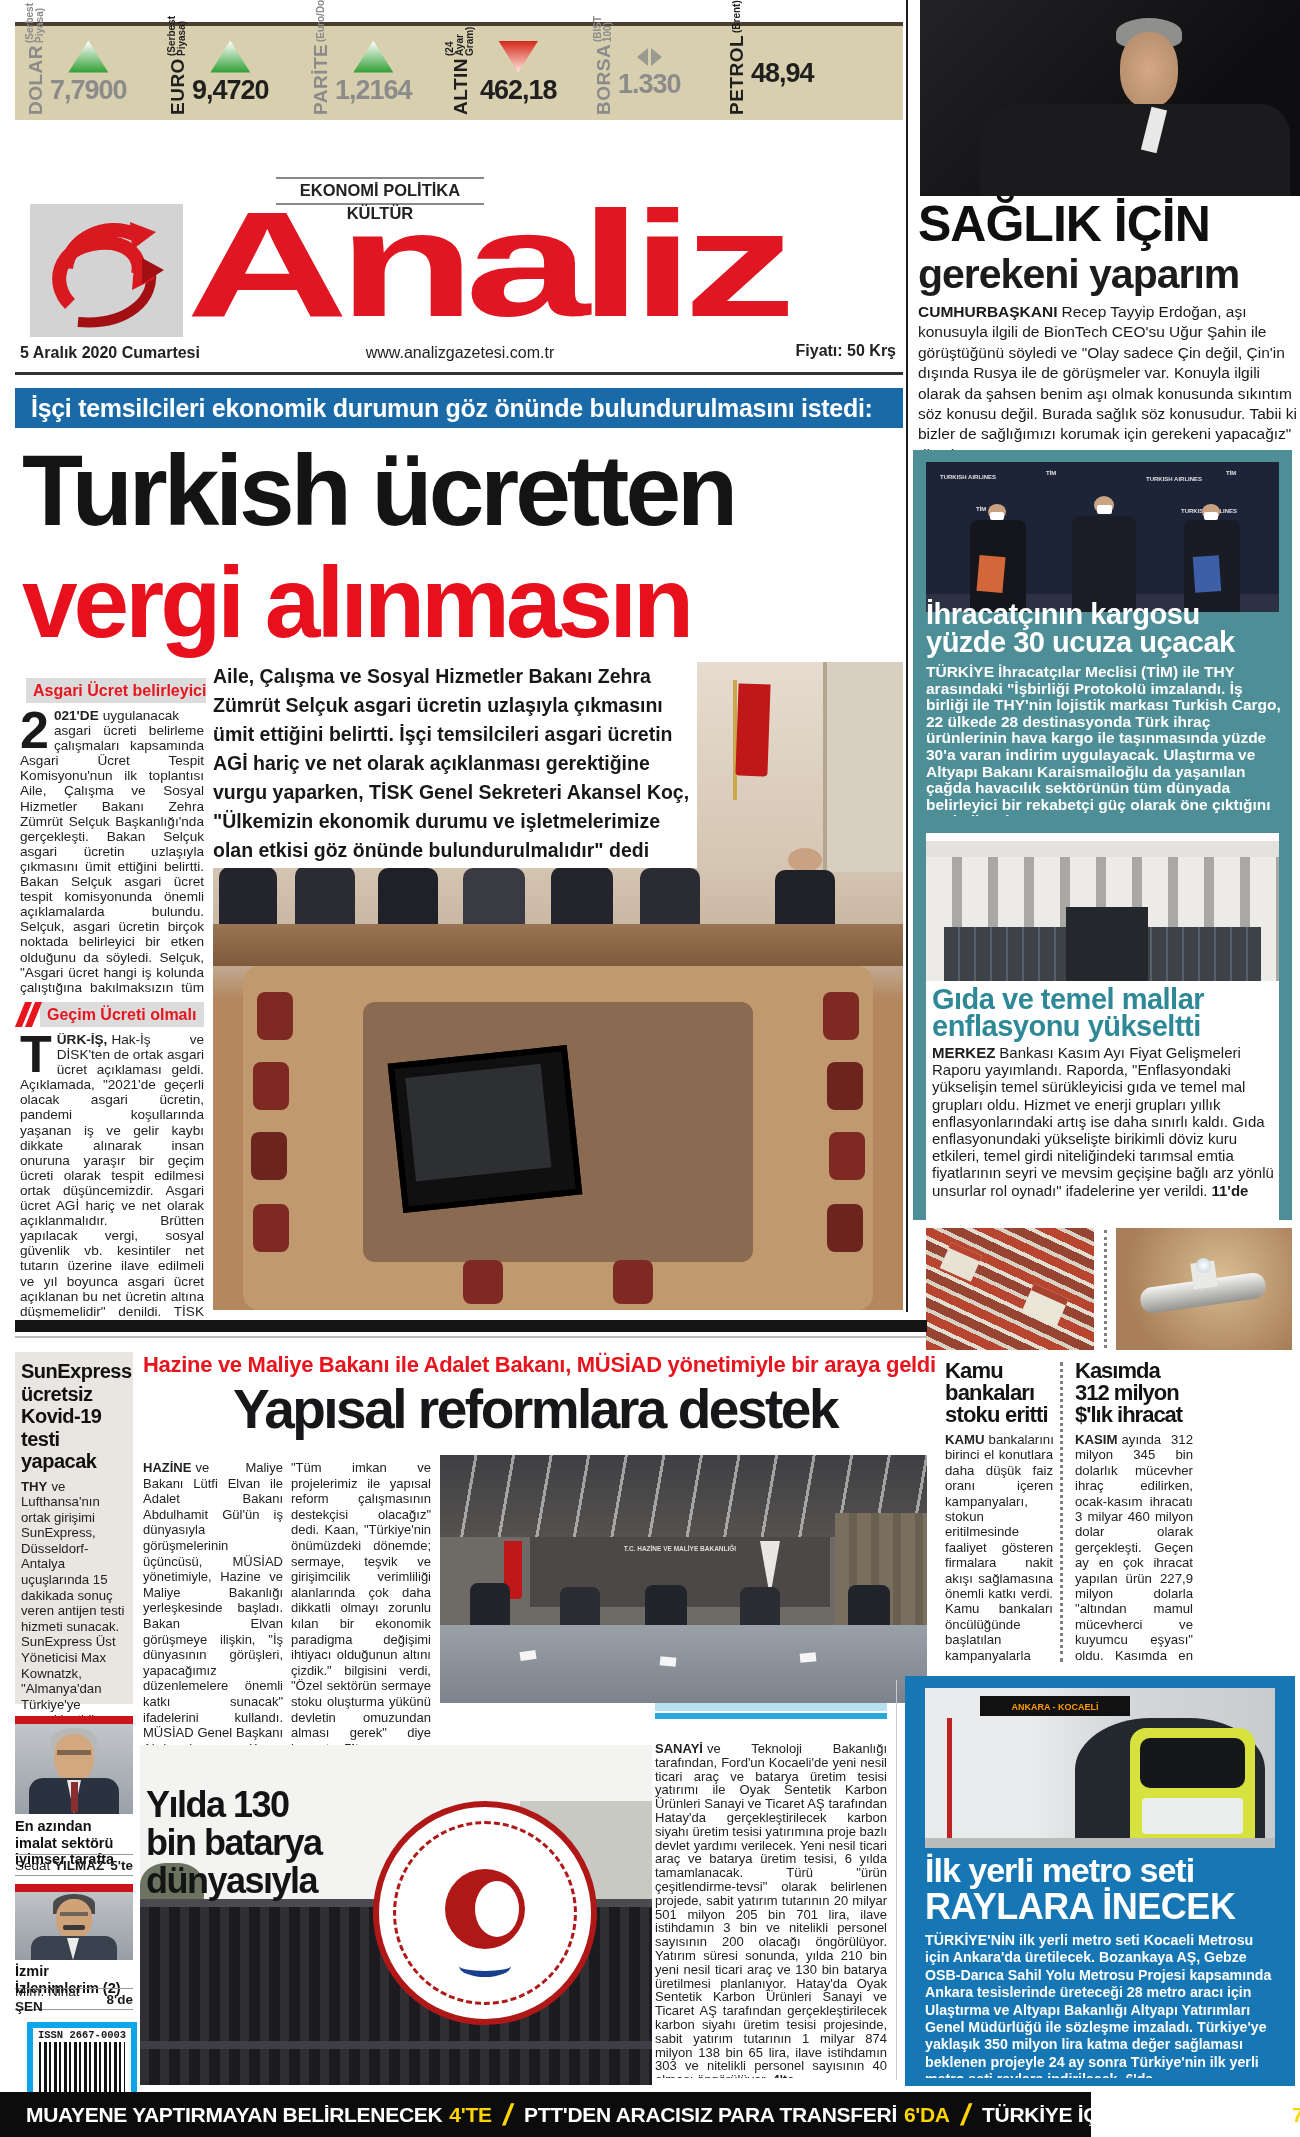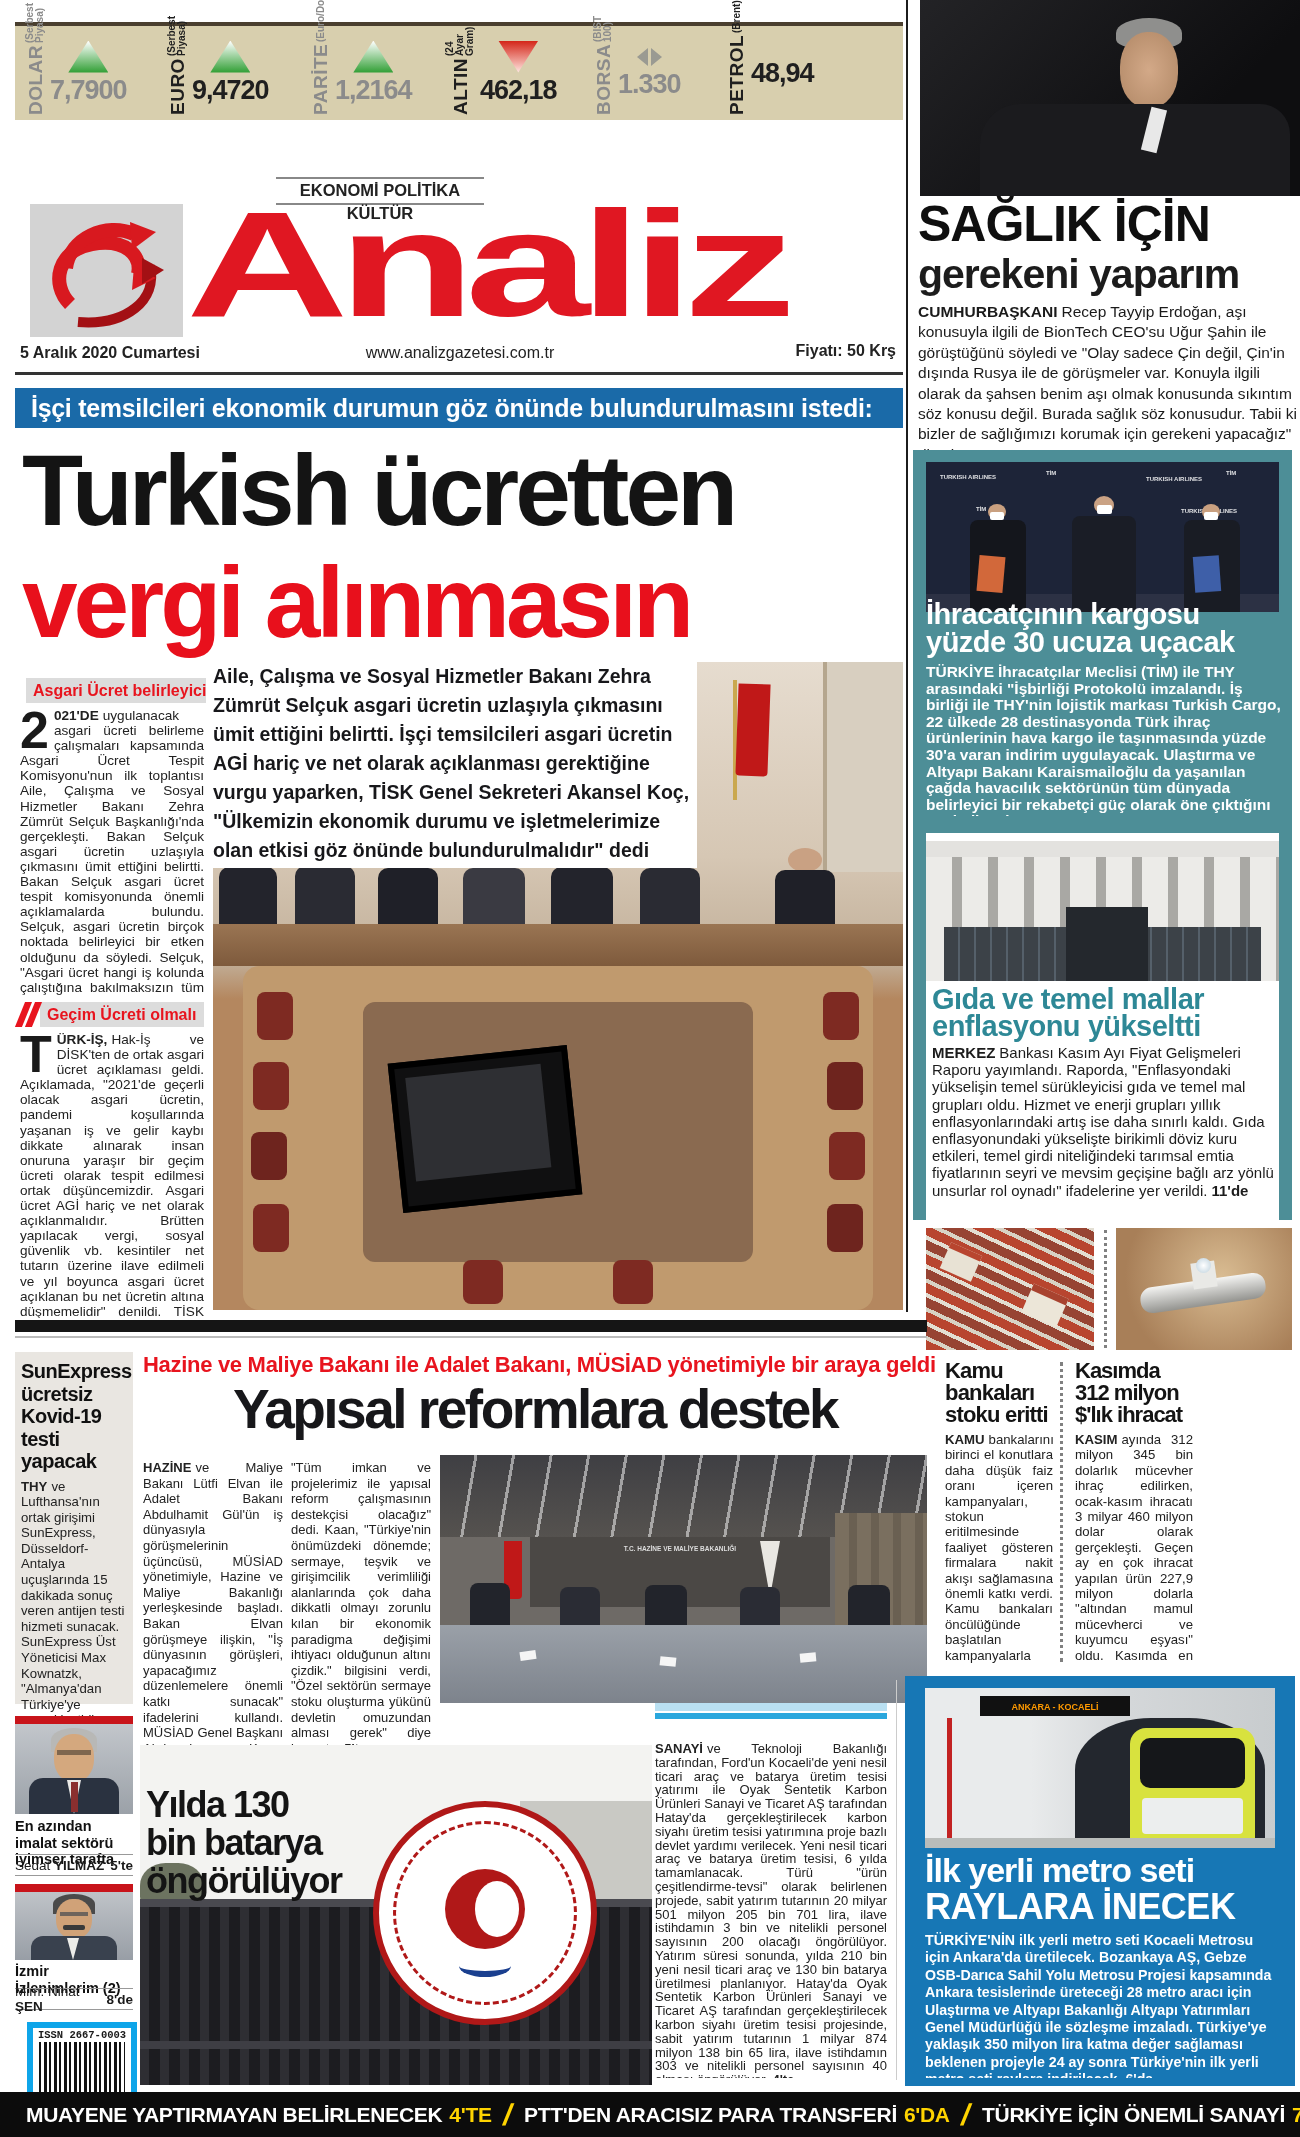--- a/index.html
+++ b/index.html
@@ -70,21 +70,21 @@
   .coltitle{font-size:14.5px;line-height:16.5px;font-weight:700;color:#111}
   .colname{font-size:13.5px;border-top:1.5px solid #999;border-bottom:1.5px solid #999;display:flex;justify-content:space-between;align-items:center;height:20px}
   .narrowhead{font-size:22px;line-height:22px;font-weight:800;letter-spacing:-.8px;color:#141414}
   .narrowbody{font-size:13.2px;line-height:15.4px;font-weight:500;text-align:justify;color:#222}
   .sanayi{font-size:13px;line-height:13.8px;color:#222;text-align:justify}
   .bathead{font-size:36px;line-height:38px;font-weight:800;letter-spacing:-1.5px;color:#141414}
   .metrobox{left:905px;top:1676px;width:390px;height:410px;background:#1777b5}
   .metroh1{color:#fff;font-weight:800;font-size:34px;line-height:37px;letter-spacing:-1px;white-space:nowrap}
   .metroh2{color:#fff;font-weight:800;font-size:36px;line-height:38px;letter-spacing:-.5px;white-space:nowrap}
   .metrobody{color:#fff;font-weight:700;font-size:14.2px;line-height:17.4px}
-  .bottombar{left:0;top:2092px;width:1300px;height:45px;background:#0c0c0c;display:flex;align-items:center;
+  .bottombar{left:0;top:2092px;width:1091px;height:45px;background:#0c0c0c;display:flex;align-items:center;
              padding:0 26px;box-sizing:border-box;gap:12px}
   .bbitem{color:#fff;font-weight:800;font-size:21px;letter-spacing:-.3px;white-space:nowrap}
   .bbref{color:#ffd400;font-weight:800;font-size:21px;margin-left:7px}
   .bbsep{color:#ffd400;font-weight:800;font-size:30px;transform:skewX(-12deg)}
   .barcode{left:27px;top:2022px;width:110px;height:97px;border:6px solid #0ea5e9;box-sizing:border-box;text-align:center}
   .bclabel{font-family:"Liberation Mono","DejaVu Sans Mono",monospace;font-size:10.5px;font-weight:700;line-height:14px}
   .bars{height:50px;margin:0 6px;background:repeating-linear-gradient(90deg,#111 0 2px,#fff 2px 5px,#111 5px 8px,#fff 8px 10px)}
   .flag{background:#c01818;border-radius:0 0 4px 4px}
   .tinywhite{position:absolute;color:rgba(255,255,255,.85);font-size:6px;font-weight:700;white-space:nowrap}
 </style>
@@ -393,21 +393,21 @@
   <div class="ab" style="left:233px;top:56px;width:224px;height:224px;background:#fff;border:6px solid #b01818;border-radius:50%;box-sizing:border-box">
     <div class="ab" style="left:14px;top:14px;width:184px;height:184px;border:3px dashed #b01818;border-radius:50%;box-sizing:border-box"></div>
     <div class="ab" style="left:66px;top:62px;width:80px;height:80px;background:#b01818;border-radius:50%"></div>
     <div class="ab" style="left:96px;top:74px;width:44px;height:56px;background:#fff;border-radius:50%"></div>
     <div class="ab" style="left:80px;top:148px;width:52px;height:16px;border-bottom:6px solid #1a3f8f;border-radius:0 0 50% 50%"></div>
   </div>
 </div>
 <div class="ab bathead" style="left:146px;top:1786px;z-index:3">
   <div>Yılda 130</div>
   <div>bin batarya</div>
-  <div>öngörülüyor</div>
+  <div>dünyasıyla</div>
 </div>
 <div class="ab" style="left:655px;top:1703px;width:232px;height:8px;background:#b9e0f2"></div>
 <div class="ab" style="left:655px;top:1713px;width:232px;height:6px;background:#2aa7dd"></div>
 <div class="ab sanayi ov" style="left:655px;top:1742px;width:232px;height:336px">
   <span class="lead">SANAYİ</span><span>ve Teknoloji Bakanlığı tarafından, Ford'un Kocaeli'de yeni nesil ticari araç ve batarya üretim tesisi yatırımı ile Oyak Sentetik Karbon Ürünleri Sanayi ve Ticaret AŞ tarafından Hatay'da gerçekleştirilecek karbon siyahı üretim tesisi yatırımına proje bazlı devlet yardımı verilecek. Yeni nesil ticari araç ve batarya üretim tesisi, 6 yılda tamamlanacak. Türü "ürün çeşitlendirme-tevsi" olarak belirlenen projede, sabit yatırım tutarının 20 milyar 501 milyon 205 bin 701 lira, ilave istihdamın 3 bin ve nitelikli personel sayısının 200 olacağı öngörülüyor. Yatırım süresi sonunda, yılda 210 bin yeni nesil ticari araç ve 130 bin batarya üretilmesi planlanıyor. Hatay'da Oyak Sentetik Karbon Ürünleri Sanayi ve Ticaret AŞ tarafından gerçekleştirilecek karbon siyahı üretim tesisi projesinde, sabit yatırım tutarının 1 milyar 874 milyon 138 bin 65 lira, ilave istihdamın 303 ve nitelikli personel sayısının 40 olması öngörülüyor.</span><span class="pref">4'te</span>
 </div>
 <div class="ab" style="left:896px;top:1680px;width:1px;height:400px;background:#ccc"></div>
 
 <div class="ab narrowhead" style="left:945px;top:1360px;width:120px">
   <div>Kamu</div>

